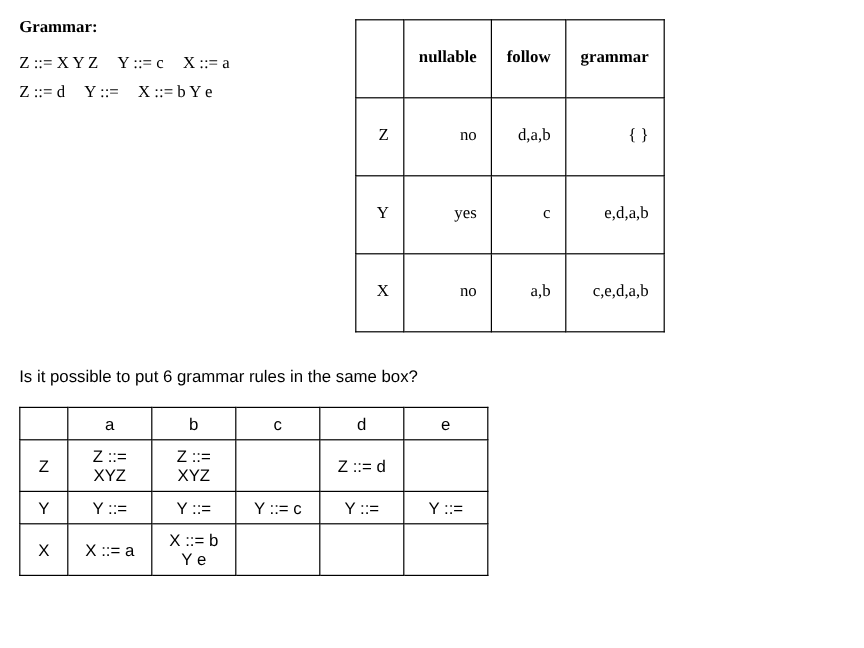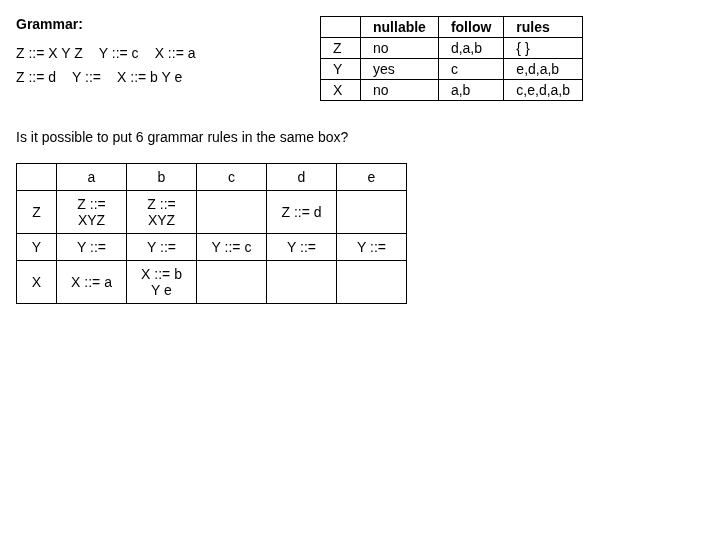--- a/index.html
+++ b/index.html
@@ -7,22 +7,22 @@
       background: #fff;
       font-family: Arial, sans-serif;
       font-size: 14px;
       width: 720px;
       min-height: 540px;
       padding: 16px;
     }
 
     .top-section {
       display: flex;
-      gap: 24px;
       margin-bottom: 28px;
+      font-family: Liberation Serif, serif;
     }
 
     .grammar-section {
       min-width: 280px;
     }
 
     .grammar-title {
       font-weight: bold;
       margin-bottom: 10px;
       font-size: 14px;
@@ -48,22 +48,22 @@
       font-size: 14px;
     }
 
     table {
       border-collapse: collapse;
       font-size: 14px;
     }
 
     table td, table th {
       border: 1px solid #000;
-      padding: 2px 12px;
-      text-align: left;
+      padding: 24px 12px;
+      text-align: right;
       min-width: 60px;
     }
 
     .computed-table td:first-child,
     .computed-table th:first-child {
       min-width: 40px;
     }
 
     .header-row td {
       font-weight: bold;
@@ -109,21 +109,21 @@
     </div>
   </div>
 
   <div class="computed-section">
     <table class="computed-table">
       <thead>
         <tr class="header-row">
           <td></td>
           <td>nullable</td>
           <td>follow</td>
-          <td>rules</td>
+          <td>grammar</td>
         </tr>
       </thead>
       <tbody>
         <tr>
           <td>Z</td>
           <td>no</td>
           <td>d,a,b</td>
           <td>{ }</td>
         </tr>
         <tr>

